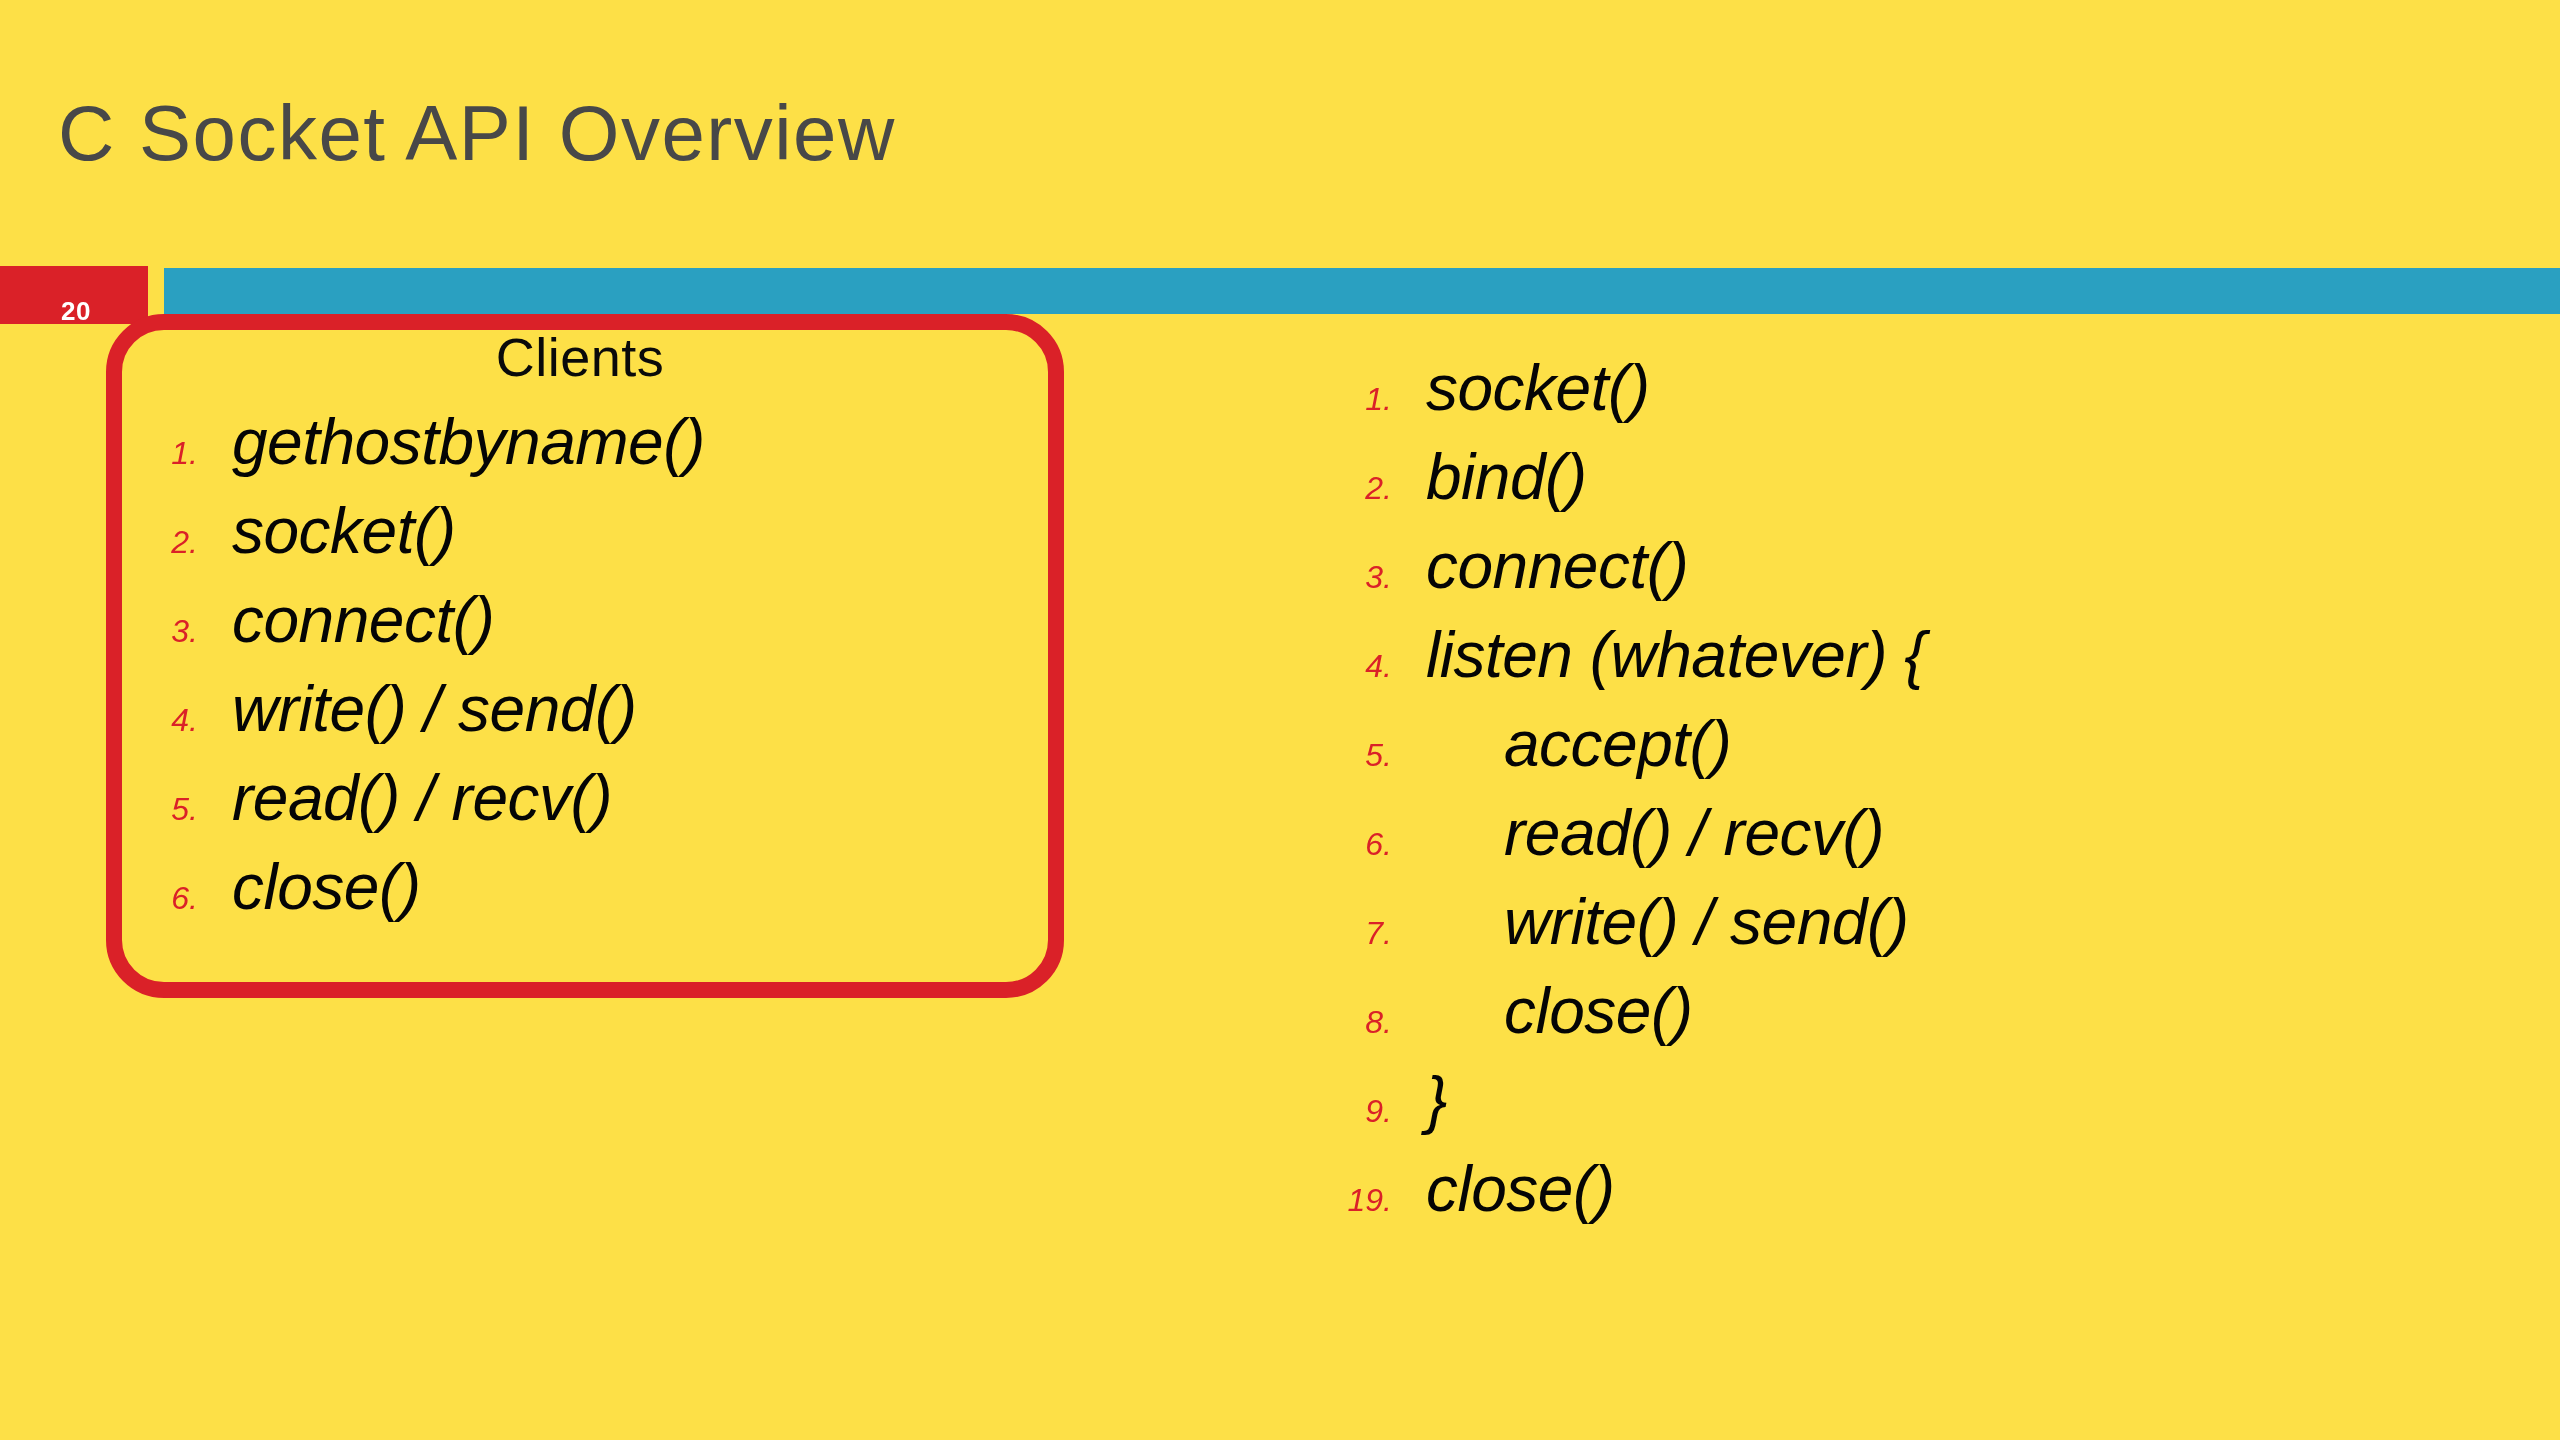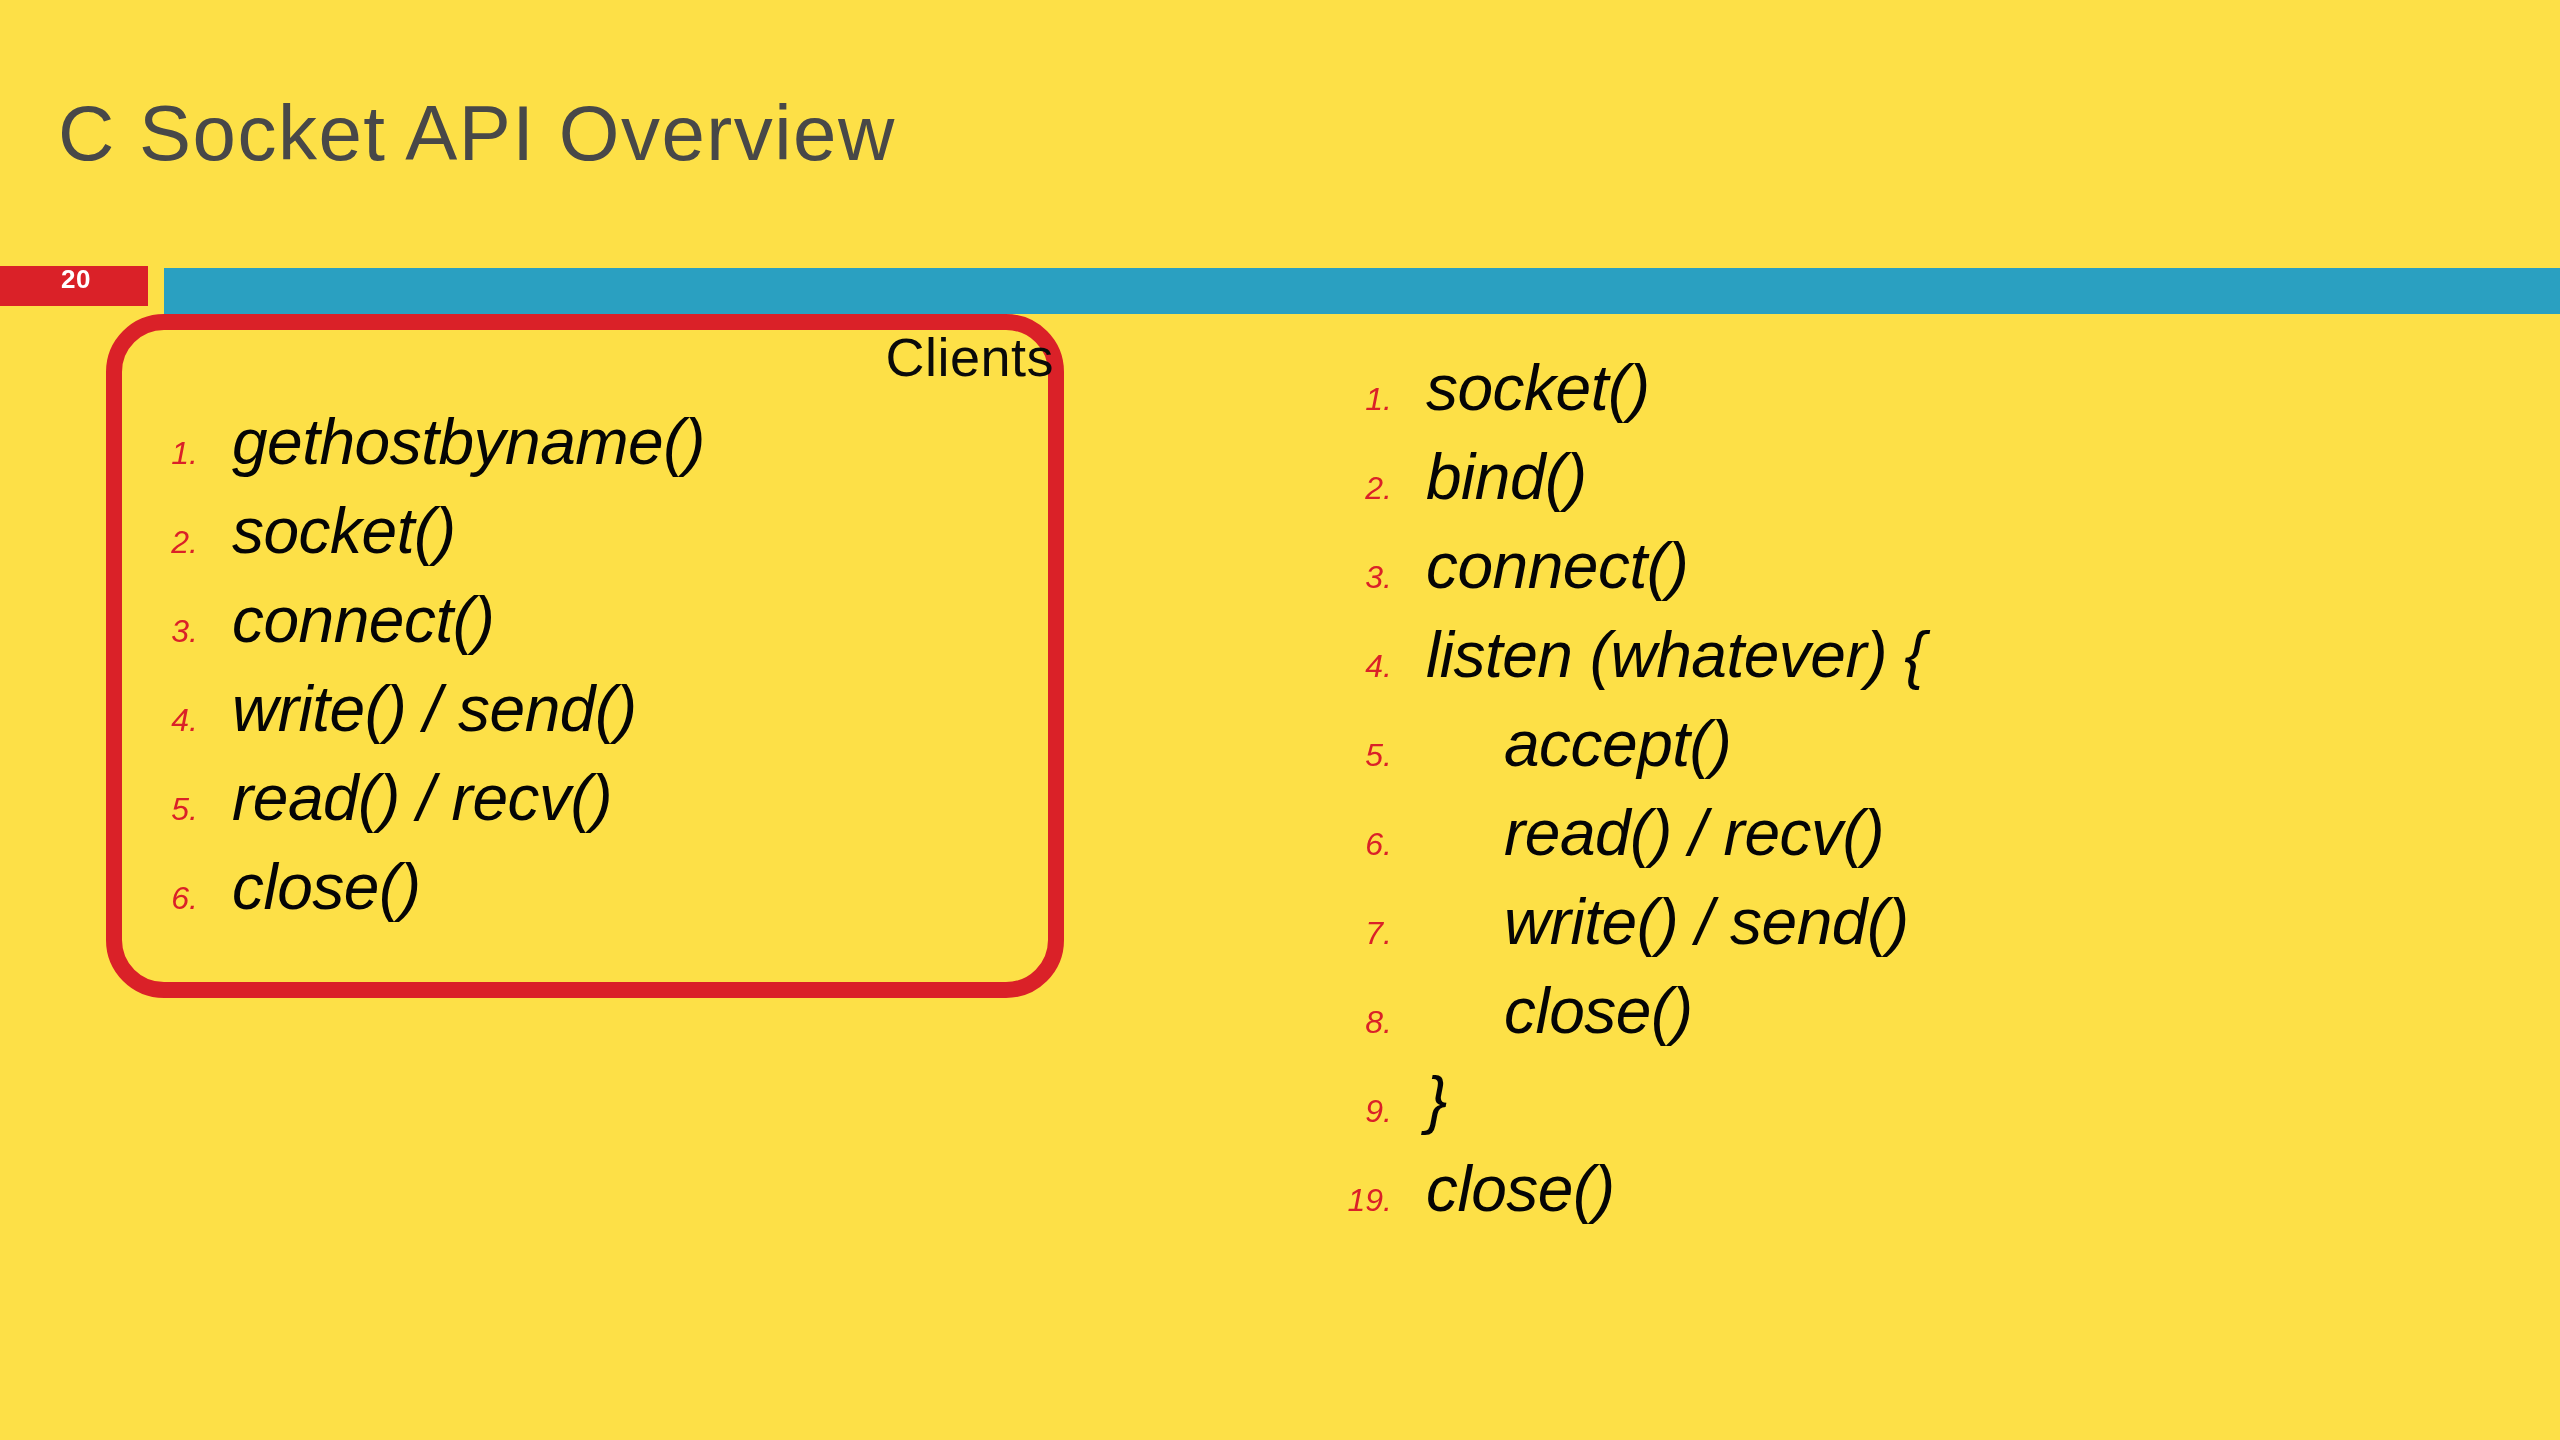--- a/index.html
+++ b/index.html
@@ -34,24 +34,24 @@
     white-space: nowrap;
     line-height: 1;
   }
 
   
   .page-badge {
     position: absolute;
     left: 0px;
     top: 266px;
     width: 148px;
-    height: 40px;
+    height: 58px;
     background: #DA2128;
     display: flex;
-    align-items: flex-start;
+    align-items: flex-end;
     justify-content: center;
   }
   .page-badge-num {
     color: #ffffff;
     font-family: "Liberation Sans", sans-serif;
     font-weight: bold;
     font-size: 26px;
     letter-spacing: 0.5px;
     line-height: 1;
     padding-left: 4px;
@@ -88,21 +88,21 @@
 
   .column-heading {
     font-family: "Liberation Sans", sans-serif;
     font-size: 54px;
     font-weight: 400;
     color: #0a0a0a;
     text-align: center;
     line-height: 1;
     letter-spacing: 0.5px;
   }
-  .column.clients .column-heading { padding-right: 10px; text-align: right; }
+  .column.clients .column-heading { padding-right: 10px; }
   .column.servers .column-heading {
     text-align: left;
     padding-left: 349px;
   }
 
   .api-list {
     margin: 0;
     padding: 0;
     list-style: none;
     margin-top: 26px;

